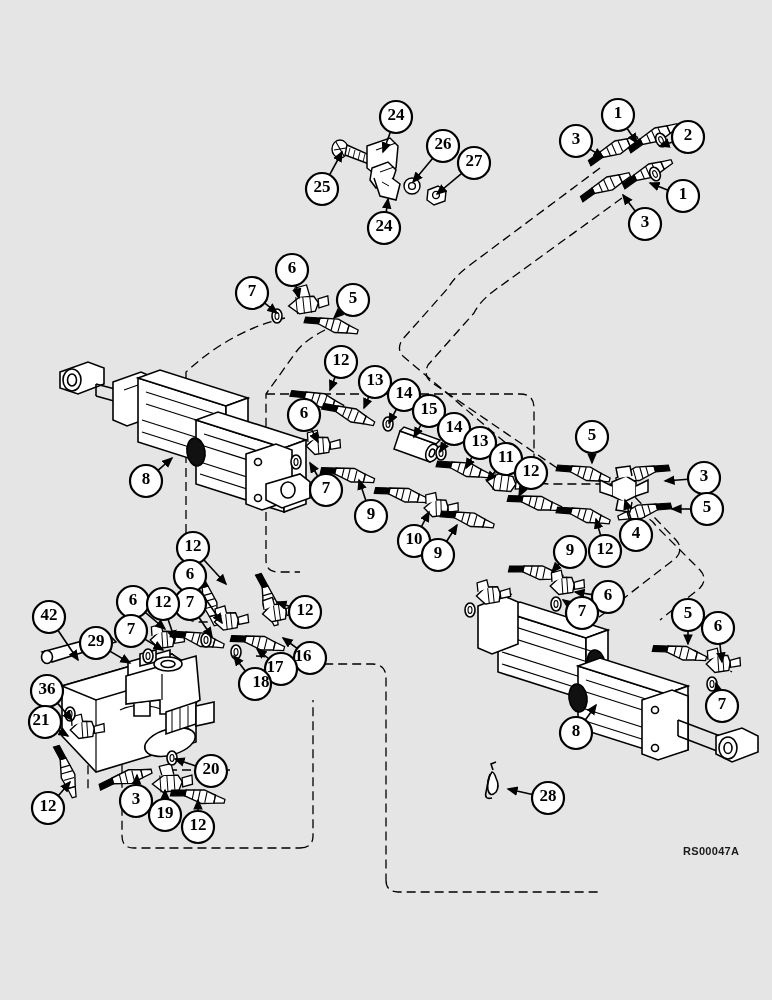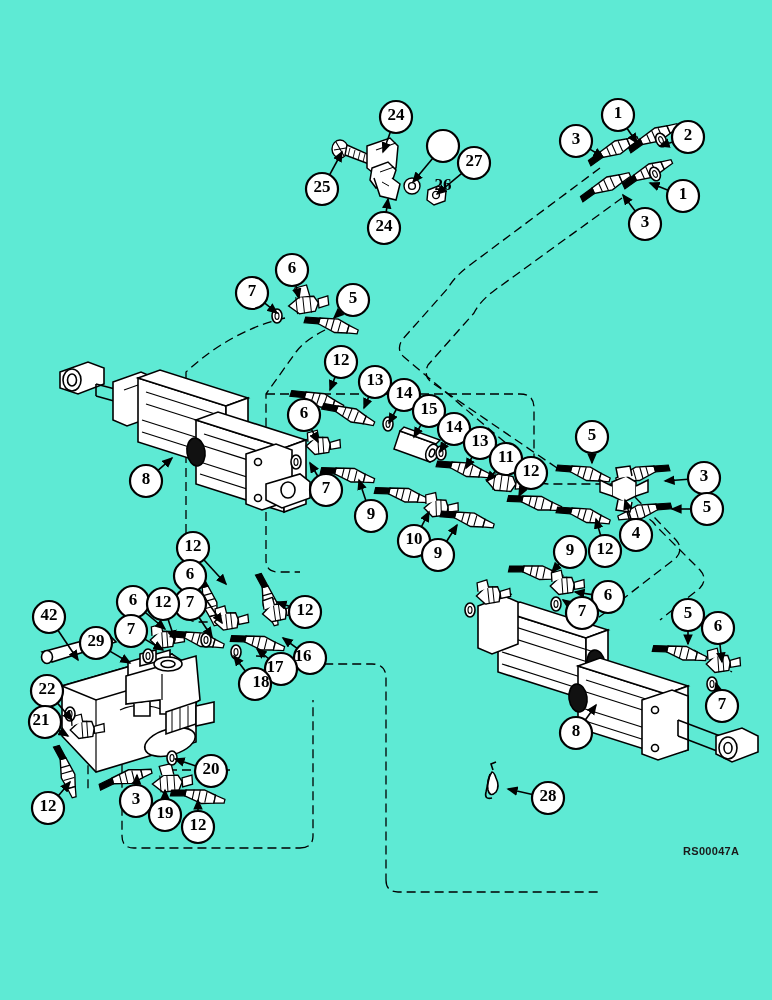--- a/index.html
+++ b/index.html
@@ -1,17 +1,17 @@
 <!DOCTYPE html>
 <html><head>
 <meta charset="utf-8">
 <style>
   html,body{margin:0;padding:0;background:#ffffff;}
   body{width:772px;height:1000px;font-family:"Liberation Sans",sans-serif;}
-  #stage{position:relative;width:772px;height:1000px;overflow:hidden;background:#5eead4;}
+  #stage{position:relative;width:772px;height:1000px;overflow:hidden;background:#e5e5e5;}
   #art{position:absolute;left:0;top:0;width:772px;height:1000px;}
   .callout-label{
     position:absolute;font-family:"Liberation Serif",serif;font-weight:bold;
     color:#000;text-align:center;pointer-events:none;
   }
   #drawing-no{
     position:absolute;font-family:"Liberation Sans",sans-serif;
     font-size:11px;font-weight:bold;letter-spacing:.3px;color:#1a1a1a;
   }
 </style>
@@ -527,21 +527,21 @@
         <circle cx="165" cy="815" r="16" fill="#ffffff" stroke="#000000" stroke-width="2.2"></circle>
         <line x1="198" y1="811" x2="198" y2="800" stroke="#000000" stroke-width="1.6" fill="none" marker-end="url(#ar)"></line>
         <circle cx="198" cy="827" r="16" fill="#ffffff" stroke="#000000" stroke-width="2.2"></circle>
         <line x1="532.390243902439" y1="794.4878048780488" x2="508" y2="789" stroke="#000000" stroke-width="1.6" fill="none" marker-end="url(#ar)"></line>
         <circle cx="548" cy="798" r="16" fill="#ffffff" stroke="#000000" stroke-width="2.2"></circle>
       </g>
   </svg>
 
   <div id="label-layer">
       <div class="callout-label" style="left: 380px; top: 106.46px; width: 32px; font-size: 17px; line-height: 18.7px;">24</div>
-      <div class="callout-label" style="left: 427px; top: 135.46px; width: 32px; font-size: 17px; line-height: 18.7px; margin-top: 41px;">26</div>
+      <div class="callout-label" style="left: 427px; top: 135.46px; width: 32px; font-size: 17px; line-height: 18.7px;">26</div>
       <div class="callout-label" style="left: 458px; top: 152.46px; width: 32px; font-size: 17px; line-height: 18.7px;">27</div>
       <div class="callout-label" style="left: 306px; top: 178.46px; width: 32px; font-size: 17px; line-height: 18.7px;">25</div>
       <div class="callout-label" style="left: 368px; top: 217.46px; width: 32px; font-size: 17px; line-height: 18.7px;">24</div>
       <div class="callout-label" style="left: 602px; top: 104.46px; width: 32px; font-size: 17px; line-height: 18.7px;">1</div>
       <div class="callout-label" style="left: 672px; top: 126.46px; width: 32px; font-size: 17px; line-height: 18.7px;">2</div>
       <div class="callout-label" style="left: 560px; top: 130.46px; width: 32px; font-size: 17px; line-height: 18.7px;">3</div>
       <div class="callout-label" style="left: 667px; top: 185.46px; width: 32px; font-size: 17px; line-height: 18.7px;">1</div>
       <div class="callout-label" style="left: 629px; top: 213.46px; width: 32px; font-size: 17px; line-height: 18.7px;">3</div>
       <div class="callout-label" style="left: 276px; top: 259.46px; width: 32px; font-size: 17px; line-height: 18.7px;">6</div>
       <div class="callout-label" style="left: 236px; top: 282.46px; width: 32px; font-size: 17px; line-height: 18.7px;">7</div>
@@ -577,21 +577,21 @@
       <div class="callout-label" style="left: 174px; top: 593.46px; width: 32px; font-size: 17px; line-height: 18.7px;">7</div>
       <div class="callout-label" style="left: 117px; top: 591.46px; width: 32px; font-size: 17px; line-height: 18.7px;">6</div>
       <div class="callout-label" style="left: 147px; top: 593.46px; width: 32px; font-size: 17px; line-height: 18.7px;">12</div>
       <div class="callout-label" style="left: 115px; top: 620.46px; width: 32px; font-size: 17px; line-height: 18.7px;">7</div>
       <div class="callout-label" style="left: 289px; top: 601.46px; width: 32px; font-size: 17px; line-height: 18.7px;">12</div>
       <div class="callout-label" style="left: 294px; top: 647.46px; width: 18px; font-size: 17px; line-height: 18.7px;">16</div>
       <div class="callout-label" style="left: 265px; top: 658.46px; width: 20px; font-size: 17px; line-height: 18.7px;">17</div>
       <div class="callout-label" style="left: 239px; top: 673.46px; width: 44px; font-size: 17px; line-height: 18.7px;">18</div>
       <div class="callout-label" style="left: 33px; top: 606.46px; width: 32px; font-size: 17px; line-height: 18.7px;">42</div>
       <div class="callout-label" style="left: 80px; top: 632.46px; width: 32px; font-size: 17px; line-height: 18.7px;">29</div>
-      <div class="callout-label" style="left: 31px; top: 680.46px; width: 32px; font-size: 17px; line-height: 18.7px;">22</div>
+      <div class="callout-label" style="left: 31px; top: 680.46px; width: 32px; font-size: 17px; line-height: 18.7px;">36</div>
       <div class="callout-label" style="left: 29px; top: 711.46px; width: 24px; font-size: 17px; line-height: 18.7px;">21</div>
       <div class="callout-label" style="left: 32px; top: 797.46px; width: 32px; font-size: 17px; line-height: 18.7px;">12</div>
       <div class="callout-label" style="left: 195px; top: 760.46px; width: 32px; font-size: 17px; line-height: 18.7px;">20</div>
       <div class="callout-label" style="left: 120px; top: 790.46px; width: 32px; font-size: 17px; line-height: 18.7px;">3</div>
       <div class="callout-label" style="left: 149px; top: 804.46px; width: 32px; font-size: 17px; line-height: 18.7px;">19</div>
       <div class="callout-label" style="left: 182px; top: 816.46px; width: 32px; font-size: 17px; line-height: 18.7px;">12</div>
       <div class="callout-label" style="left: 532px; top: 787.46px; width: 32px; font-size: 17px; line-height: 18.7px;">28</div>
     </div>
 
   <div id="drawing-no" style="left:683px;top:845px;">RS00047A</div>

